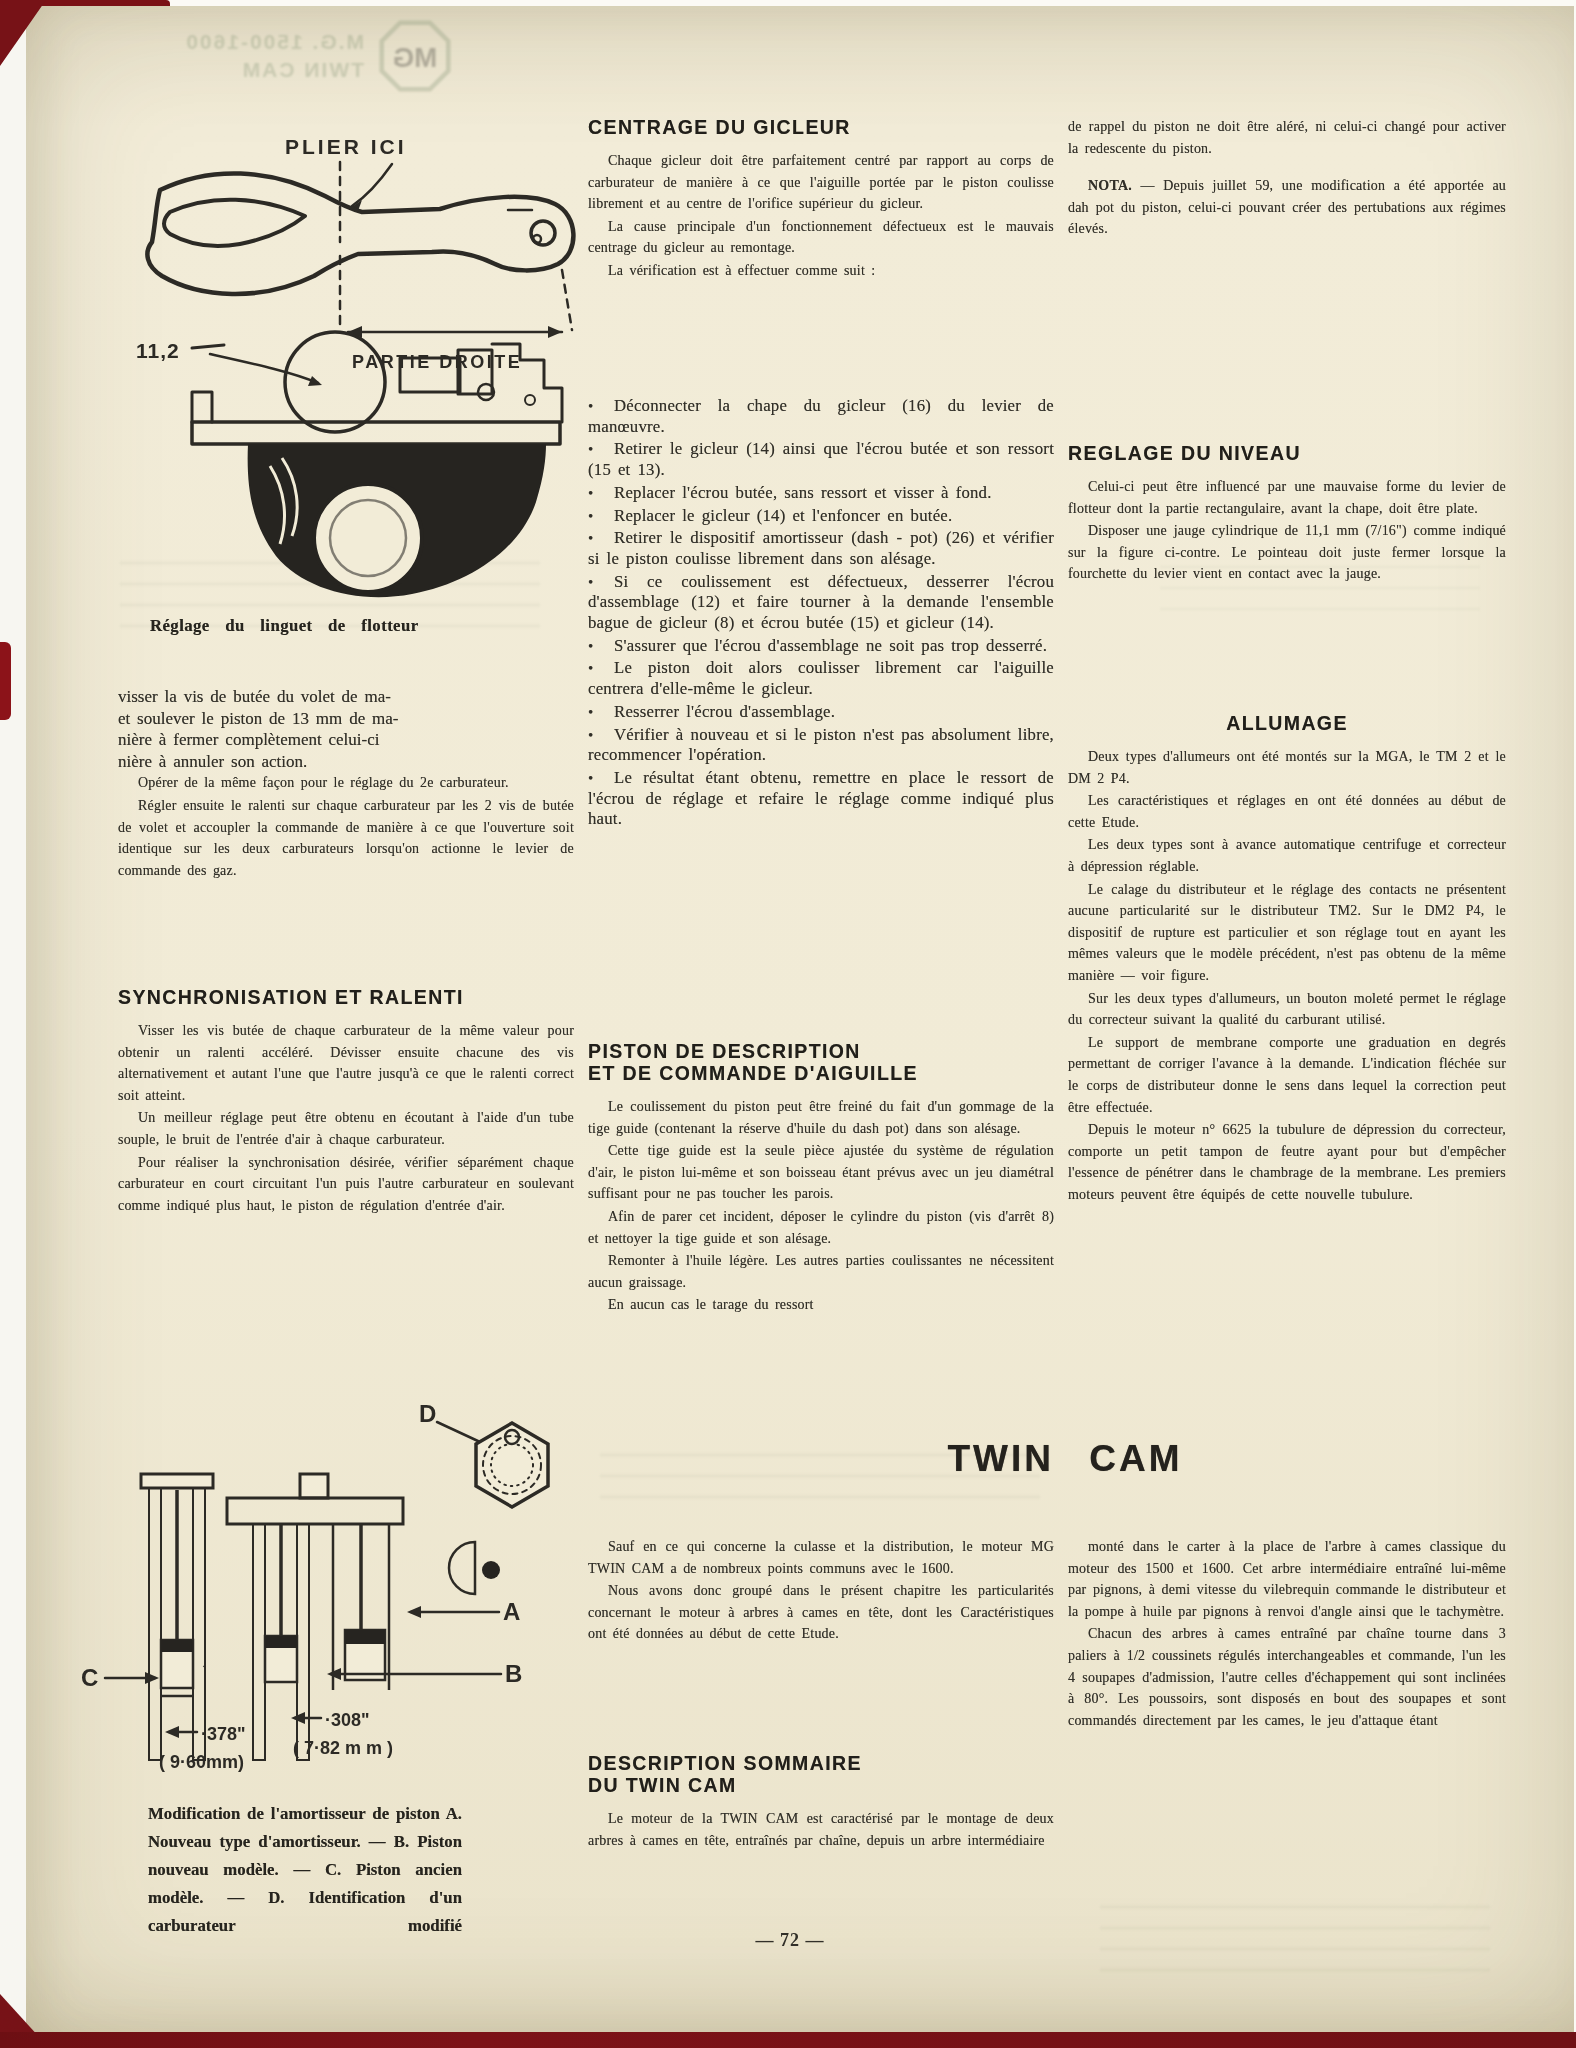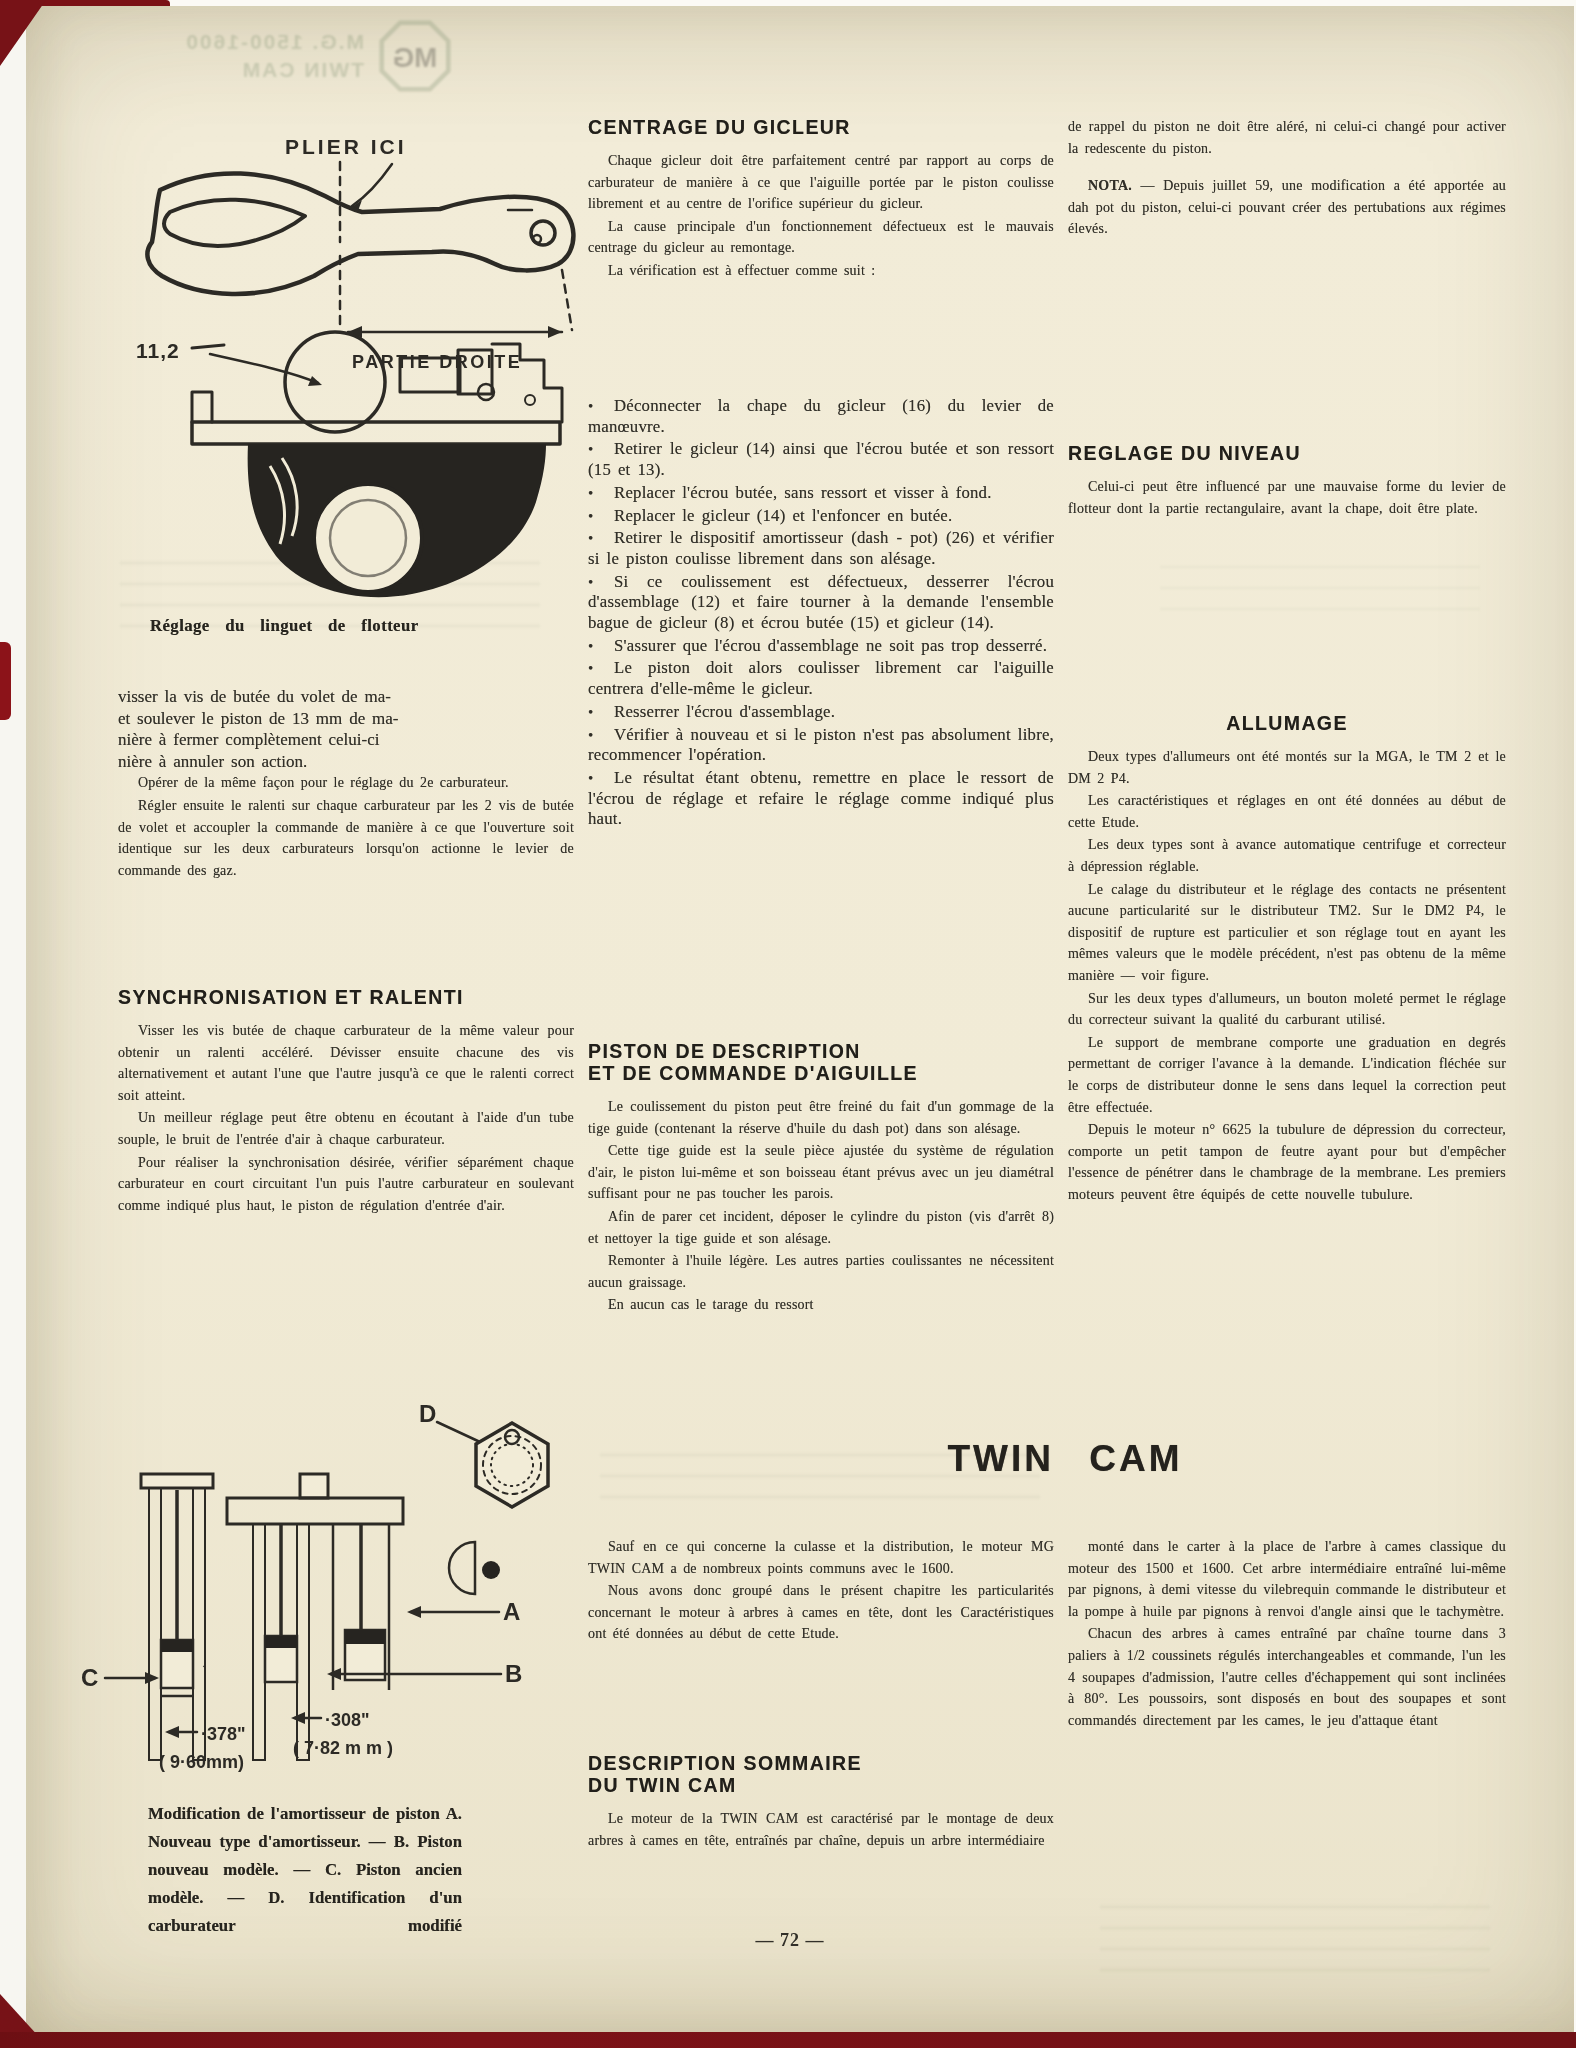--- a/index.html
+++ b/index.html
@@ -162,20 +162,21 @@
     <p class="ind">En aucun cas le tarage du ressort</p>
   </div>
 
   <div class="block" style="left:1068px;top:116px;width:438px;">
     <p>de rappel du piston ne doit être aléré, ni celui-ci changé pour activer la redescente du piston.</p>
     <p class="ind" style="margin-top:16px;"><span class="b">NOTA.</span> <span>— Depuis juillet 59, une modification a été apportée au dah pot du piston, celui-ci pouvant créer des pertubations aux régimes élevés.</span></p>
   </div>
   <div class="block" style="left:1068px;top:442px;width:438px;">
     <div class="h">REGLAGE DU NIVEAU</div>
     <p class="ind">Celui-ci peut être influencé par une mauvaise forme du levier de flotteur dont la partie rectangulaire, avant la chape, doit être plate.</p>
+    <p class="ind">Disposer une jauge cylindrique de 11,1 mm (7/16") comme indiqué sur la figure ci-contre. Le pointeau doit juste fermer lorsque la fourchette du levier vient en contact avec la jauge.</p>
   </div>
   <div class="block" style="left:1068px;top:712px;width:438px;">
     <div class="h center">ALLUMAGE</div>
     <p class="ind">Deux types d'allumeurs ont été montés sur la MGA, le TM 2 et le DM 2 P4.</p>
     <p class="ind">Les caractéristiques et réglages en ont été données au début de cette Etude.</p>
     <p class="ind">Les deux types sont à avance automatique centrifuge et correcteur à dépression réglable.</p>
     <p class="ind">Le calage du distributeur et le réglage des contacts ne présentent aucune particularité sur le distributeur TM2. Sur le DM2 P4, le dispositif de rupture est particulier et son réglage tout en ayant les mêmes valeurs que le modèle précédent, n'est pas obtenu de la même manière — voir figure.</p>
     <p class="ind">Sur les deux types d'allumeurs, un bouton moleté permet le réglage du correcteur suivant la qualité du carburant utilisé.</p>
     <p class="ind">Le support de membrane comporte une graduation en degrés permettant de corriger l'avance à la demande. L'indication fléchée sur le corps de distributeur donne le sens dans lequel la correction peut être effectuée.</p>
     <p class="ind">Depuis le moteur n° 6625 la tubulure de dépression du correcteur, comporte un petit tampon de feutre ayant pour but d'empêcher l'essence de pénétrer dans le chambrage de la membrane. Les premiers moteurs peuvent être équipés de cette nouvelle tubulure.</p>

